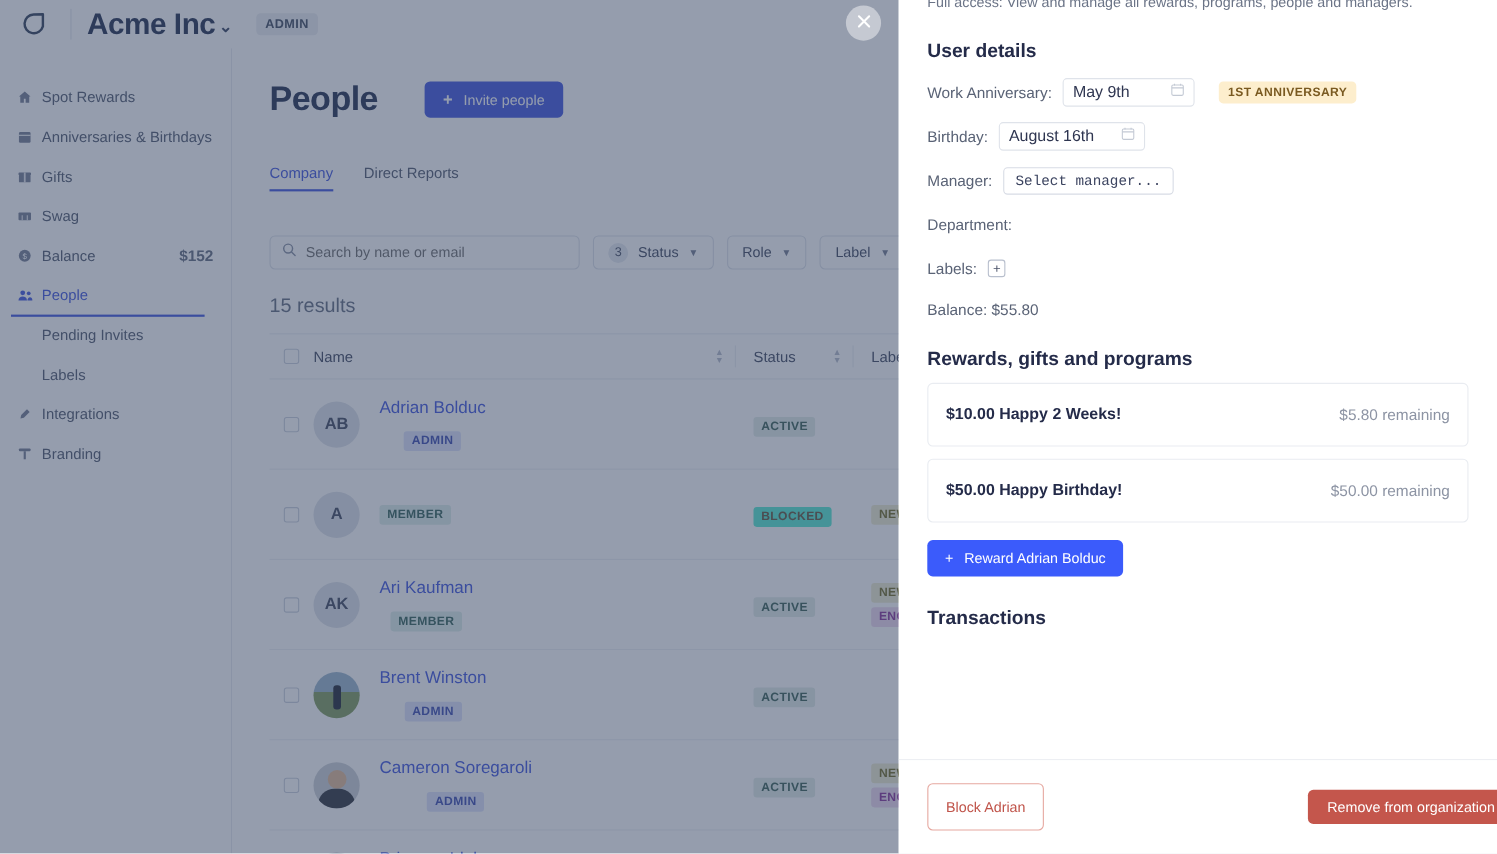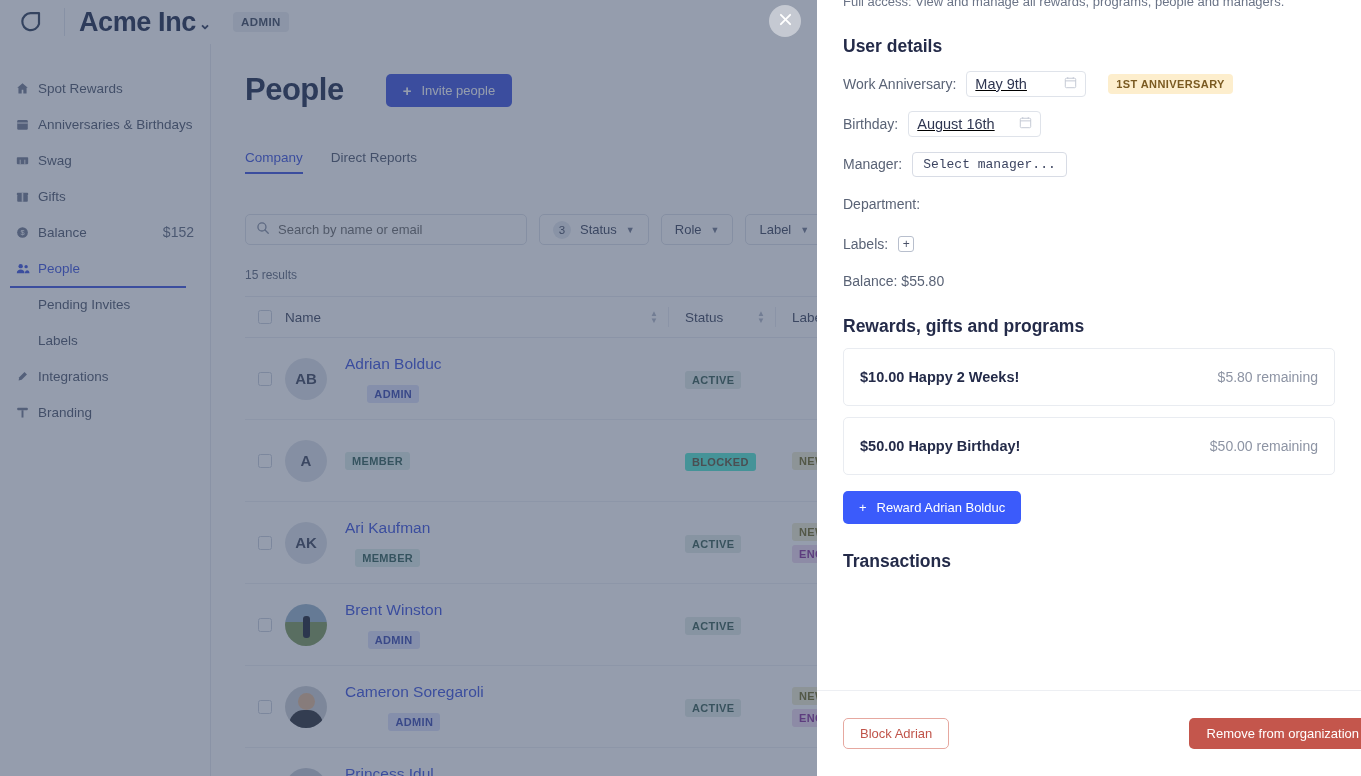--- a/index.html
+++ b/index.html
@@ -37,21 +37,21 @@
   .nav-item {
     display: flex; align-items: center; height: 36px; padding: 0 16px;
     font-size: 13.5px; color: #5a6376; position: relative; cursor: pointer;
   }
   .nav-item .ico { width: 22px; display: inline-flex; align-items: center; color: #7c8499; }
   .nav-item.active { color: #4a5fe0; }
   .nav-item.active .ico { color: #4a5fe0; }
   .nav-underline {
     position: absolute; left: 10px; right: 24px; bottom: -2px; height: 2px; background: #4a5fe0;
   }
-  .nav-spend { margin-left: auto; font-size: 14px; color: #6b7487; font-weight: 400; text-align: center; }
+  .nav-spend { margin-left: auto; font-size: 14px; color: #6b7487; font-weight: 700; text-align: center; }
   .nav-sub { padding-left: 38px; font-size: 13.5px; color: #5a6376; height: 36px;
              display: flex; align-items: center; cursor: pointer; }
 
   .content { position: absolute; top: 44px; left: 211px; right: 0; bottom: 0; background: #fff; padding: 28px 0 0 34px; }
   .page-head { display: flex; align-items: center; gap: 42px; }
   .page-title { font-size: 31px; font-weight: bold; color: #2e3a59; letter-spacing: -0.5px; }
   .btn-primary {
     background: #4a5fe0; color: #fff; border: none; border-radius: 5px;
     height: 33px; padding: 0 17px; font-size: 13px; display: inline-flex;
     align-items: center; gap: 10px; cursor: pointer; font-family: inherit;
@@ -75,21 +75,21 @@
     height: 31px; border: 1px solid #dfe3ea; border-radius: 5px; background: #fff;
     display: inline-flex; align-items: center; gap: 9px; padding: 0 13px;
     font-size: 13px; color: #4a5268; cursor: pointer; font-family: inherit;
   }
   .filter-count {
     background: #e7eaf0; border-radius: 50%; width: 18px; height: 18px;
     display: inline-flex; align-items: center; justify-content: center; font-size: 11.5px; color: #525a6e;
   }
   .caret-d { font-size: 9px; color: #7a8296; }
 
-  .results-count { font-size: 12px; color: #6b7487; margin-top: 23px; }
+  .results-count { font-size: 18px; color: #6b7487; margin-top: 23px; }
 
   .tbl { margin-top: 14px; width: 760px; }
   .tbl-head {
     display: flex; align-items: center; height: 42px;
     border-top: 1px solid #eaedf2; border-bottom: 1px solid #eaedf2;
     font-size: 13.5px; color: #4a5268;
   }
   .cb {
     width: 14px; height: 14px; border: 1px solid #cdd3de; border-radius: 2.5px;
     background: #fff; flex: none;
@@ -152,21 +152,21 @@
   .role-desc {
     font-size: 13px; color: #6b7487; padding-top: 0; margin-top: -6px;
     white-space: nowrap;
   }
   .sec-title { font-size: 17.5px; font-weight: bold; color: #242b49; margin-top: 27px; }
   .detail-row { display: flex; align-items: center; gap: 10px; margin-top: 14px; min-height: 26px; }
   .detail-label { font-size: 14px; color: #5a6376; }
   .date-field {
     border: 1px solid #dfe3ea; border-radius: 4px; height: 26px;
     display: inline-flex; align-items: center; justify-content: space-between;
-    padding: 0 8px; gap: 24px; min-width: 120px; background: #fff; cursor: pointer; text-decoration: underline;
+    padding: 0 8px; gap: 24px; min-width: 120px; background: #fff; cursor: pointer;
   }
   .date-field span.val { font-size: 14.5px; color: #2e3550; }
   .anniv-badge {
     background: #fdeecd; color: #7a5a21; font-size: 11px; font-weight: bold;
     letter-spacing: .4px; padding: 4px 8px; border-radius: 4px; margin-left: 12px;
   }
   .select-btn {
     border: 1px solid #d8dce5; border-radius: 4px; height: 25px; padding: 0 10px;
     font-size: 13px; color: #3c4460; background: #fff; cursor: pointer; font-family: Liberation Mono, monospace;
   }
@@ -188,21 +188,21 @@
     height: 33px; padding: 0 16px; font-size: 13px; display: inline-flex;
     align-items: center; gap: 10px; cursor: pointer; font-family: inherit;
   }
   .drawer-footer {
     position: absolute; left: 0; right: 0; bottom: 0; height: 86px;
     border-top: 1px solid #edeff3; display: flex; align-items: center;
     justify-content: space-between; padding: 0 26px;
   }
   .btn-outline-danger {
     border: 1px solid #e6a8a0; color: #c0544a; background: #fff; border-radius: 5px;
-    height: 31px; padding: 0 16px; font-size: 13px; cursor: pointer; font-family: inherit;
+    height: 43px; padding: 0 16px; font-size: 13px; cursor: pointer; font-family: inherit;
   }
   .btn-danger {
     background: #c4564c; color: #fff; border: none; border-radius: 5px;
     height: 31px; padding: 0 18px; font-size: 13px; cursor: pointer; font-family: inherit;
     position: absolute; right: -16px;
   }
 </style>
 </head>
 <body>
 
@@ -241,37 +241,37 @@
               <rect x="1.5" y="2.5" width="13" height="12" rx="1.5" fill="currentColor"></rect>
               <rect x="1.5" y="5.5" width="13" height="1.4" fill="#fff" opacity=".85"></rect>
             </svg>
         </span>
         <span>Anniversaries &amp; Birthdays</span>
       </div>
 
       <div class="nav-item">
         <span class="ico">
           <svg width="13" height="13" viewBox="0 0 16 16">
+              <rect x="1.5" y="6" width="13" height="8.5" rx="1" fill="currentColor"></rect>
+              <rect x="1" y="3.5" width="14" height="3" rx="1" fill="currentColor"></rect>
+              <rect x="7" y="3.5" width="2" height="11" fill="#fff" opacity=".8"></rect>
+            </svg>
+        </span>
+        <span>Gifts</span>
+      </div>
+
+      <div class="nav-item">
+        <span class="ico">
+          <svg width="13" height="13" viewBox="0 0 16 16">
               <rect x="1" y="4" width="14" height="8.5" rx="1" fill="currentColor"></rect>
               <rect x="4.5" y="7" width="1.3" height="5.5" fill="#fff" opacity=".8"></rect>
               <rect x="10.2" y="7" width="1.3" height="5.5" fill="#fff" opacity=".8"></rect>
             </svg>
         </span>
         <span>Swag</span>
-      </div>
-
-      <div class="nav-item">
-        <span class="ico">
-          <svg width="13" height="13" viewBox="0 0 16 16">
-              <rect x="1.5" y="6" width="13" height="8.5" rx="1" fill="currentColor"></rect>
-              <rect x="1" y="3.5" width="14" height="3" rx="1" fill="currentColor"></rect>
-              <rect x="7" y="3.5" width="2" height="11" fill="#fff" opacity=".8"></rect>
-            </svg>
-        </span>
-        <span>Gifts</span>
       </div>
 
       <div class="nav-item">
         <span class="ico">
           <svg width="13" height="13" viewBox="0 0 16 16">
               <circle cx="8" cy="8" r="6.6" fill="currentColor"></circle>
               <text x="8" y="11.4" font-size="9" font-family="sans-serif" text-anchor="middle" fill="#fff">$</text>
             </svg>
         </span>
         <span>Balance</span>

